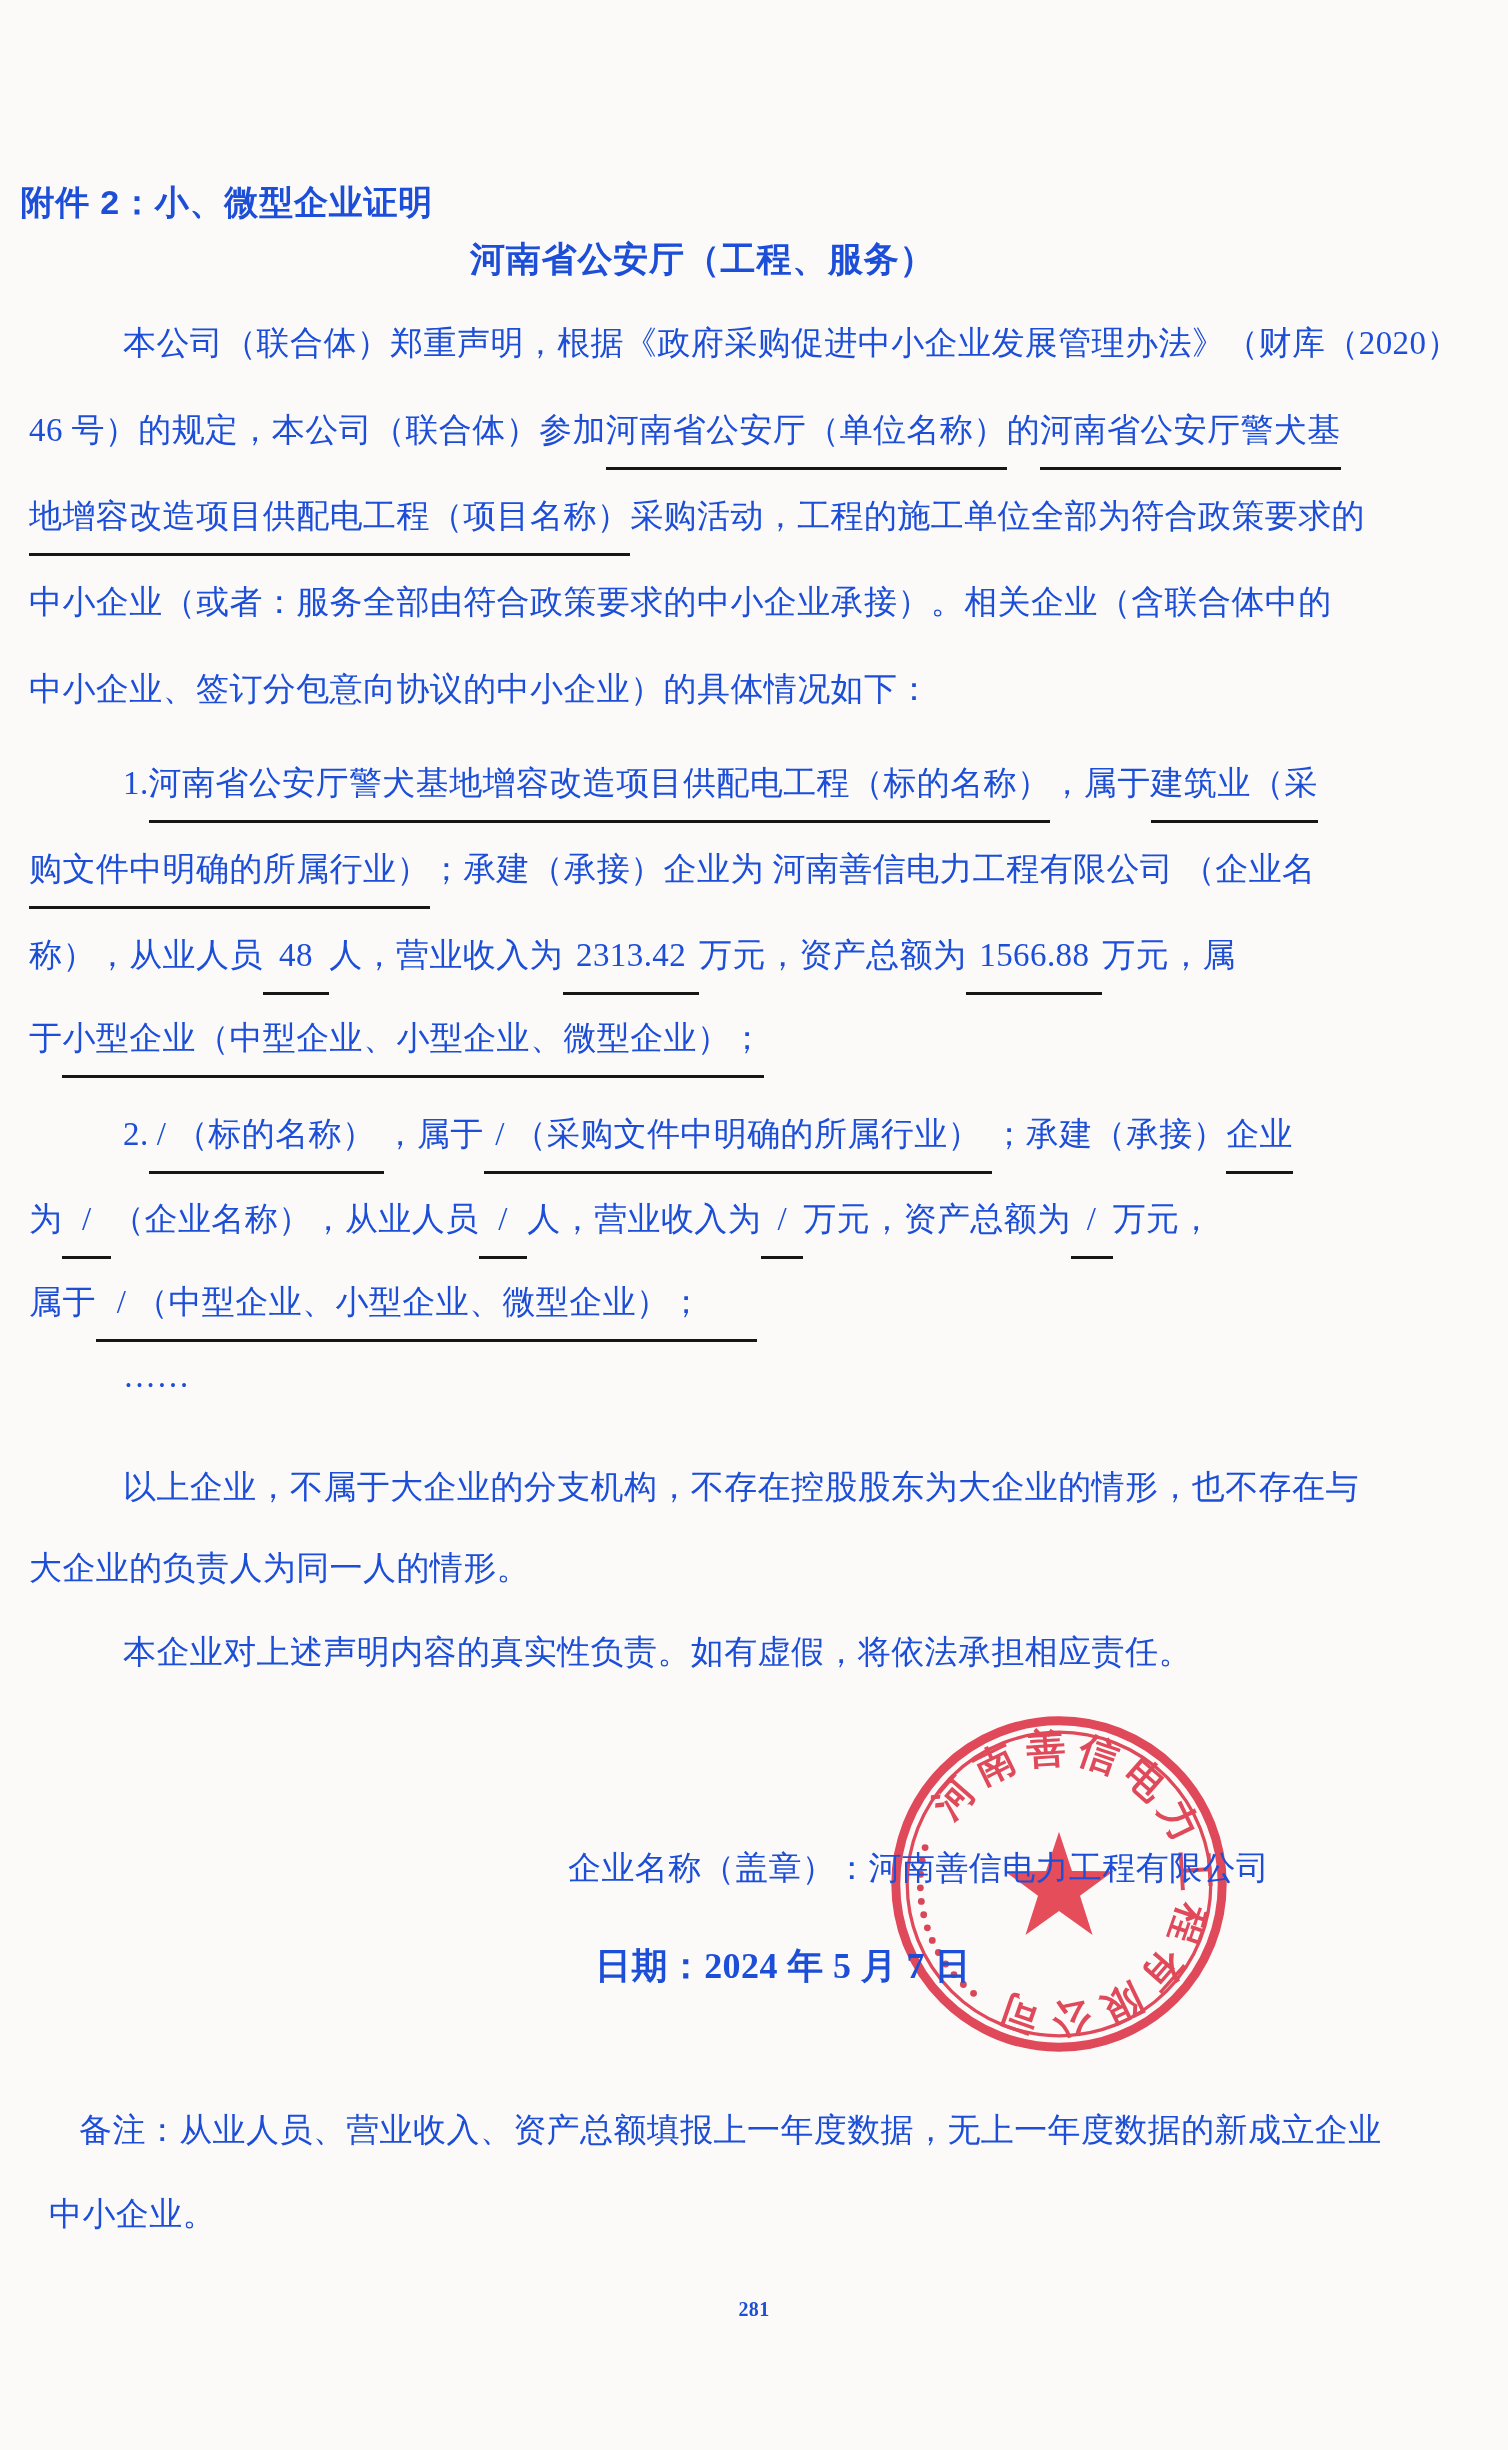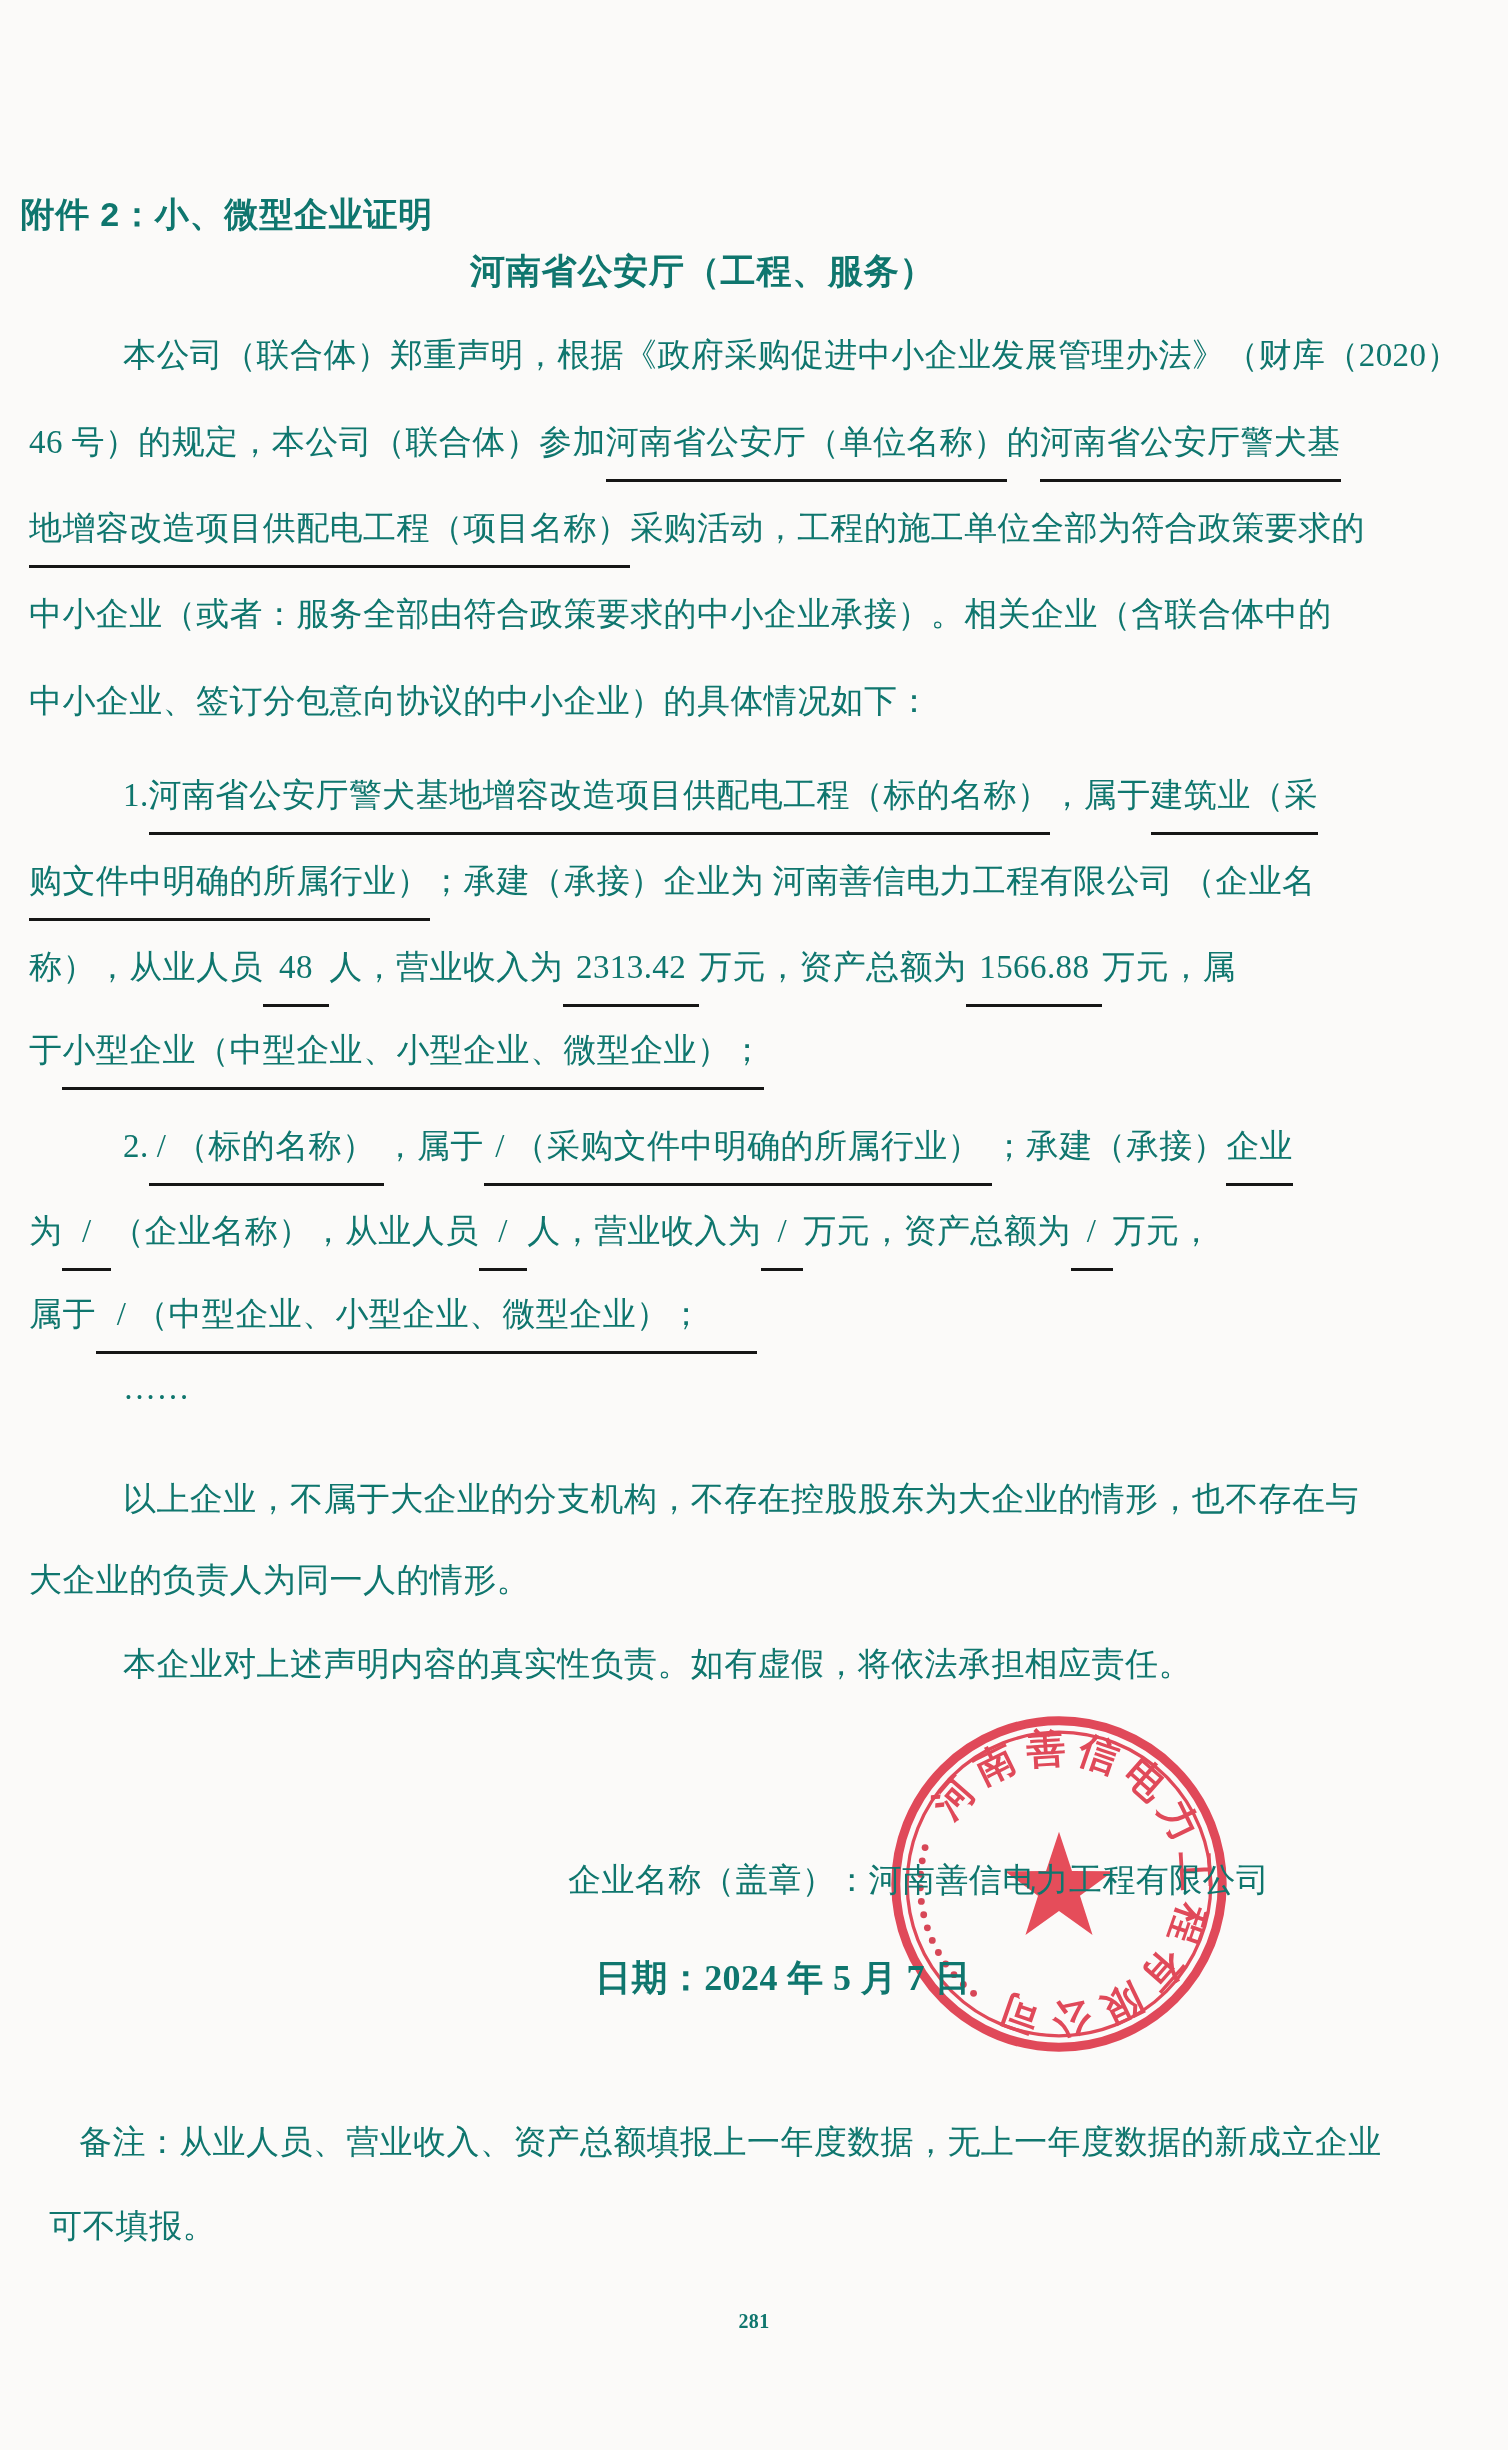--- a/index.html
+++ b/index.html
@@ -8,24 +8,23 @@
     width:1508px;height:2450px;
     background:#fbfaf9;
     overflow:hidden;
     font-family:"Liberation Serif",serif;
   }
   .line{
     position:absolute;
     white-space:nowrap;
     font-size:33px;
     line-height:1.25;
-    color:#0f766e;
+    color:#1d4ed8;
     letter-spacing:0.4px;
     z-index:3;
-    margin-top:12px;
   }
   .line.bold{
     font-family:"Liberation Sans",sans-serif;
     font-weight:bold;
     letter-spacing:0.8px;
   }
   .line.center{left:0;width:100%;text-align:center;}
   .seg{display:inline-block;}
   .seg.u{
     border-bottom:3.3px solid #161616;
@@ -70,21 +69,21 @@
       <div class="line" style="left: 123px; top: 1114px; text-align: center;"><span class="seg">2. </span><span class="seg u" style="padding-left: 8.2px; padding-right: 8.2px;">/ （标的名称）</span><span class="seg">，属于</span><span class="seg u" style="padding-left: 11.4px; padding-right: 11.4px;">/ （采购文件中明确的所属行业）</span><span class="seg">；承建（承接）</span><span class="seg u">企业</span></div>
       <div class="line" style="left: 29px; top: 1199px;"><span class="seg">为</span><span class="seg u" style="padding-left: 19.6px; padding-right: 19.6px;">/</span><span class="seg">（企业名称），从业人员</span><span class="seg u" style="padding-left: 19.6px; padding-right: 19.6px;">/</span><span class="seg">人，营业收入为</span><span class="seg u" style="padding-left: 16.3px; padding-right: 16.3px;">/</span><span class="seg">万元，资产总额为</span><span class="seg u" style="padding-left: 16.3px; padding-right: 16.3px;">/</span><span class="seg">万元，</span></div>
       <div class="line" style="left: 29px; top: 1282px;"><span class="seg">属于</span><span class="seg u" style="padding-left: 21px; padding-right: 21px;">/ （中型企业、小型企业、微型企业）；　</span></div>
       <div class="line" style="left: 123px; top: 1356px;"><span class="seg">……</span></div>
       <div class="line" style="left: 123px; top: 1467px;"><span class="seg">以上企业，不属于大企业的分支机构，不存在控股股东为大企业的情形，也不存在与</span></div>
       <div class="line" style="left: 29px; top: 1548px;"><span class="seg">大企业的负责人为同一人的情形。</span></div>
       <div class="line" style="left: 123px; top: 1632px;"><span class="seg">本企业对上述声明内容的真实性负责。如有虚假，将依法承担相应责任。</span></div>
       <div class="line" style="left: 568px; top: 1848px; font-size: 33px;"><span class="seg">企业名称（盖章）：河南善信电力工程有限公司</span></div>
       <div class="line" style="left: 595px; top: 1944px; font-size: 36px; font-weight: bold;"><span class="seg">日期：2024 年 5 月 7 日</span></div>
       <div class="line" style="left: 79px; top: 2110px;"><span class="seg">备注：从业人员、营业收入、资产总额填报上一年度数据，无上一年度数据的新成立企业</span></div>
-      <div class="line" style="left: 49px; top: 2194px;"><span class="seg">可不填报。</span></div>
+      <div class="line" style="left: 49px; top: 2194px;"><span class="seg">中小企业。</span></div>
       <div class="line center" style="top: 2297px; font-size: 20px; font-weight: bold;"><span class="seg">281</span></div>
     </div>
 
   <svg id="stamp" viewBox="0 0 424 424" xmlns="http://www.w3.org/2000/svg">
     <circle class="ring" cx="212" cy="212" r="200" stroke-width="11" style="stroke: rgb(226, 60, 78);"></circle>
     <circle class="ring" cx="212" cy="212" r="186" stroke-width="4" style="stroke: rgb(226, 60, 78);"></circle>
     <path id="sealArc" d="M 82.1 137 A 150 150 0 1 1 120.7 331" fill="none"></path>
     <text class="seal-text" style="fill: rgb(226, 60, 78);">
       <textPath href="#sealArc">河南善信电力工程有限公司</textPath>
     </text>

